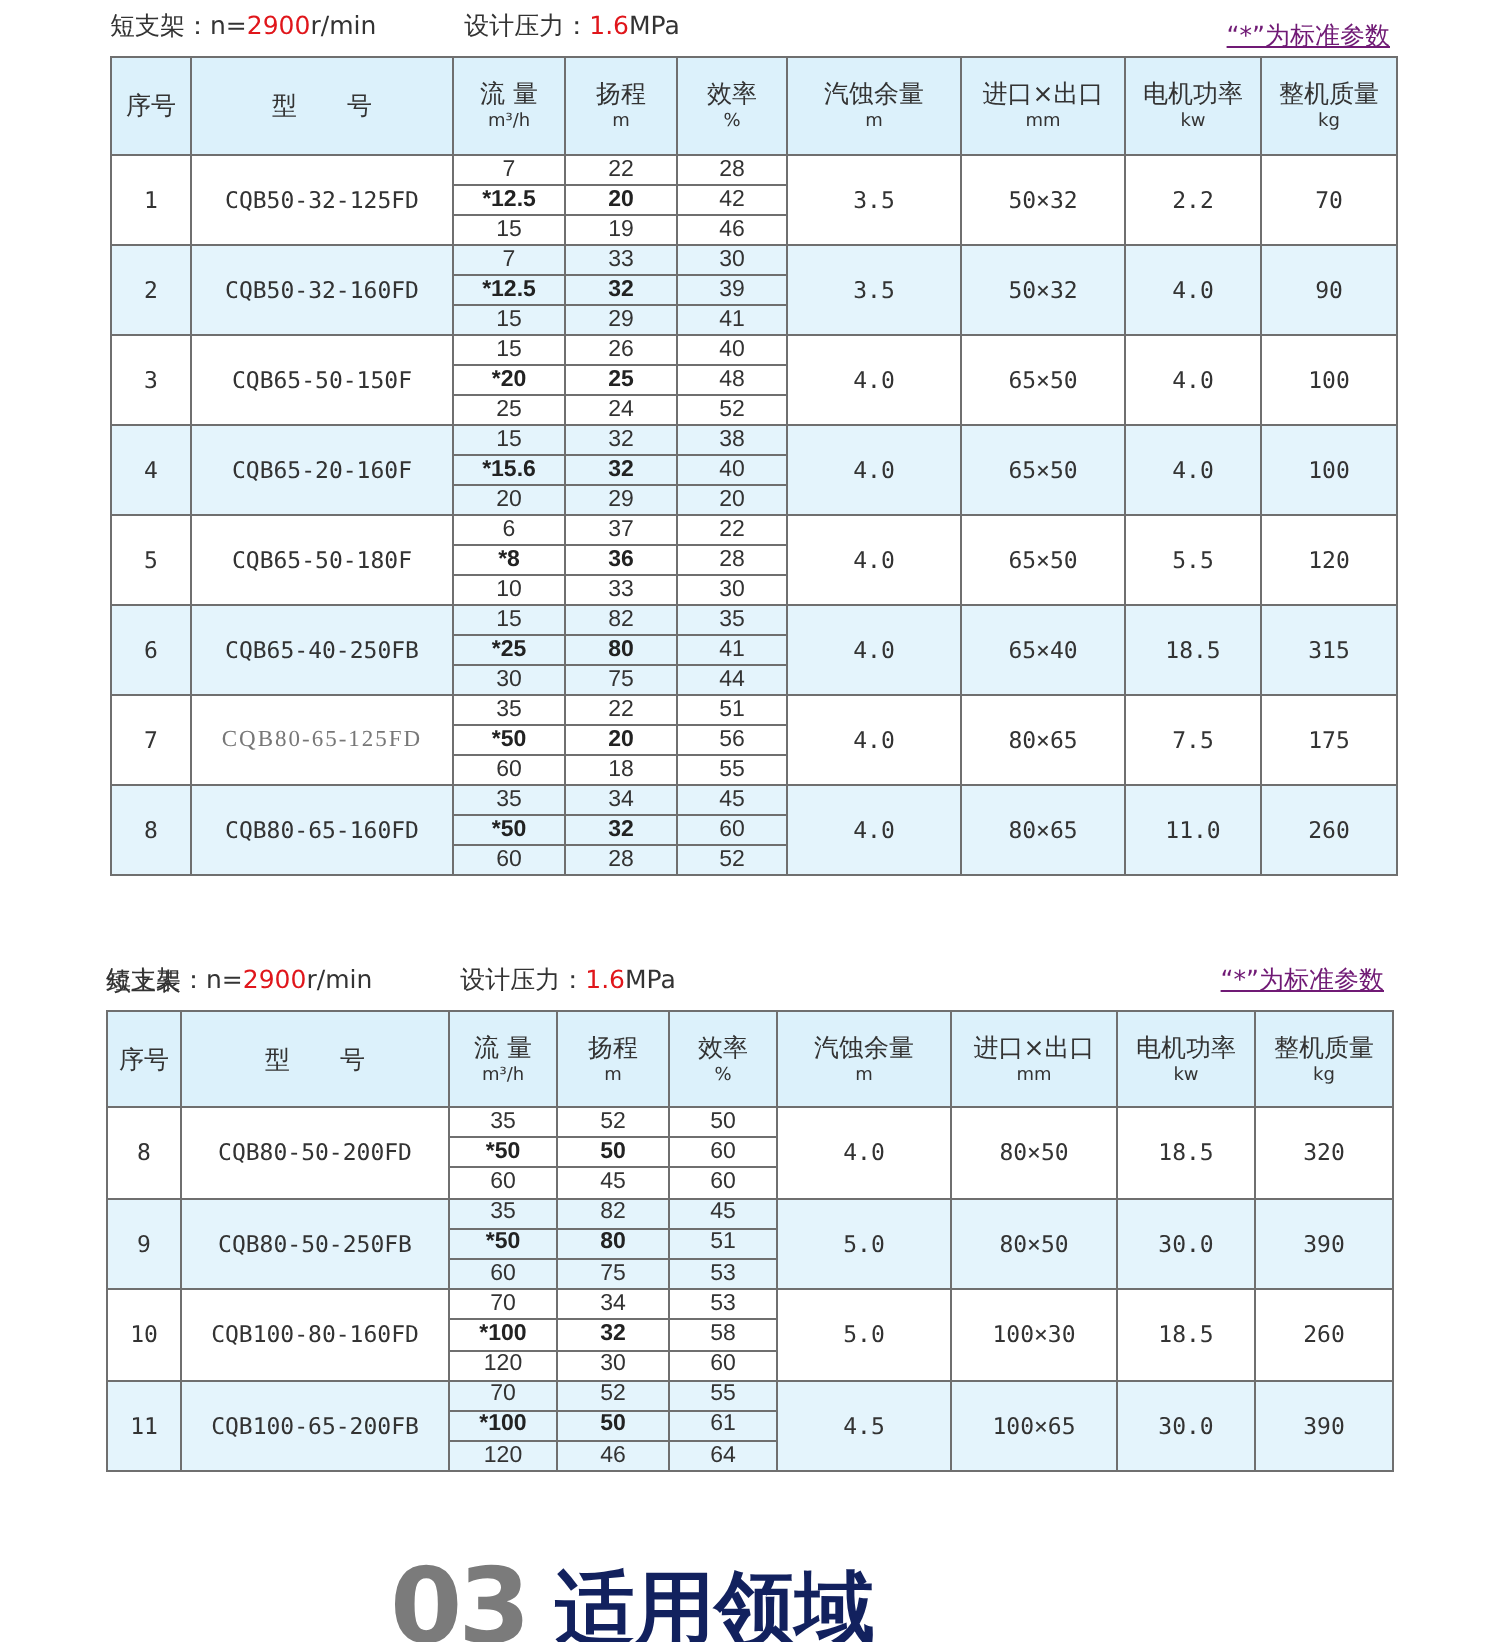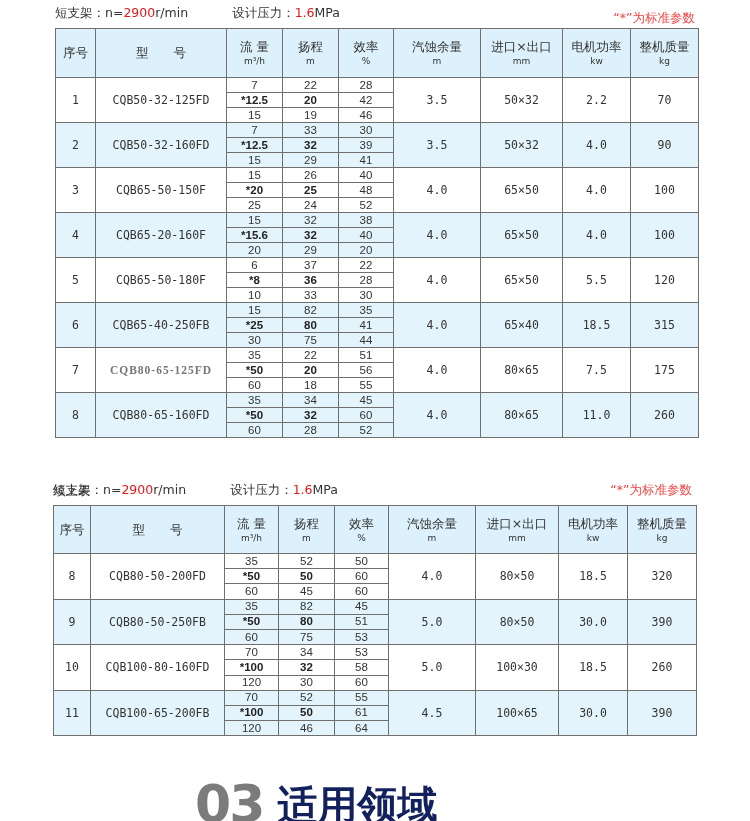--- a/index.html
+++ b/index.html
@@ -1,29 +1,29 @@
 <!DOCTYPE html>
 <html><head>
 <meta charset="utf-8">
 <style>
   html, body { margin:0; padding:0; background:#ffffff; }
   body { width:750px; height:821px; position:relative; overflow:hidden; font-family:"DejaVu Sans", "Liberation Sans", sans-serif; color:#333; }
   .meta { position:absolute; font-size:12.5px; color:#333; white-space:nowrap; }
   .meta .red { color:#e0161b;margin-top:29px; }
-  .note { position:absolute; font-size:12.5px; color:#ef4444; white-space:nowrap; }
+  .note { position:absolute; font-size:12.5px; color:#701a75; white-space:nowrap;text-decoration:underline; }
   .caption { position:absolute; font-size:12.5px; color:#333; }
   table.spec { position:absolute; border-collapse:collapse; table-layout:fixed; }
   table.spec th, table.spec td { border:1px solid #6f6f6f; padding:0; text-align:center; vertical-align:middle; font-weight:normal; overflow:hidden; }
   table.spec th { background:#dcf1fb; font-size:12.5px; color:#333; line-height:16px; }
   table.spec th .unit { font-size:9px; display:block; line-height:12px; }
   table.spec td { font-size:11.5px; font-family:"DejaVu Sans Mono", "Liberation Mono", monospace; color:#333; }
   table.spec td.sub { font-family:"Liberation Sans", sans-serif; font-size:11.5px; line-height:13px; }
   table.spec td.std { font-weight:bold; color:#222; }
   table.spec tr.g-alt td { background:#e4f4fc; }
-  table.spec td.model.serif { font-family:"Liberation Serif", serif; color:#777; letter-spacing:1px;font-weight:bold; }
+  table.spec td.model.serif { font-family:"Liberation Serif", serif; color:#777; letter-spacing:1px; }
   .section-title { position:absolute; left:195px; top:778px; height:43px; overflow:hidden; white-space:nowrap; }
   .section-title .num { font-family:"DejaVu Sans", sans-serif; font-weight:bold; font-size:52px; color:#7b7b7b; letter-spacing:-2px; line-height:52px; vertical-align:top; display:inline-block; }
   .section-title .txt { font-family:"DejaVu Sans", sans-serif; font-weight:bold; font-size:40px; color:#12215e; line-height:50px; vertical-align:top; display:inline-block; margin-left:14px; margin-top:2px; }
 </style>
 </head>
 <body>
 
 <div class="meta" style="left:55px; top:5px;">
   <span>短支架：n=</span><span class="red">2900</span><span>r/min</span>
   <span style="display:inline-block;width:36px"></span>

